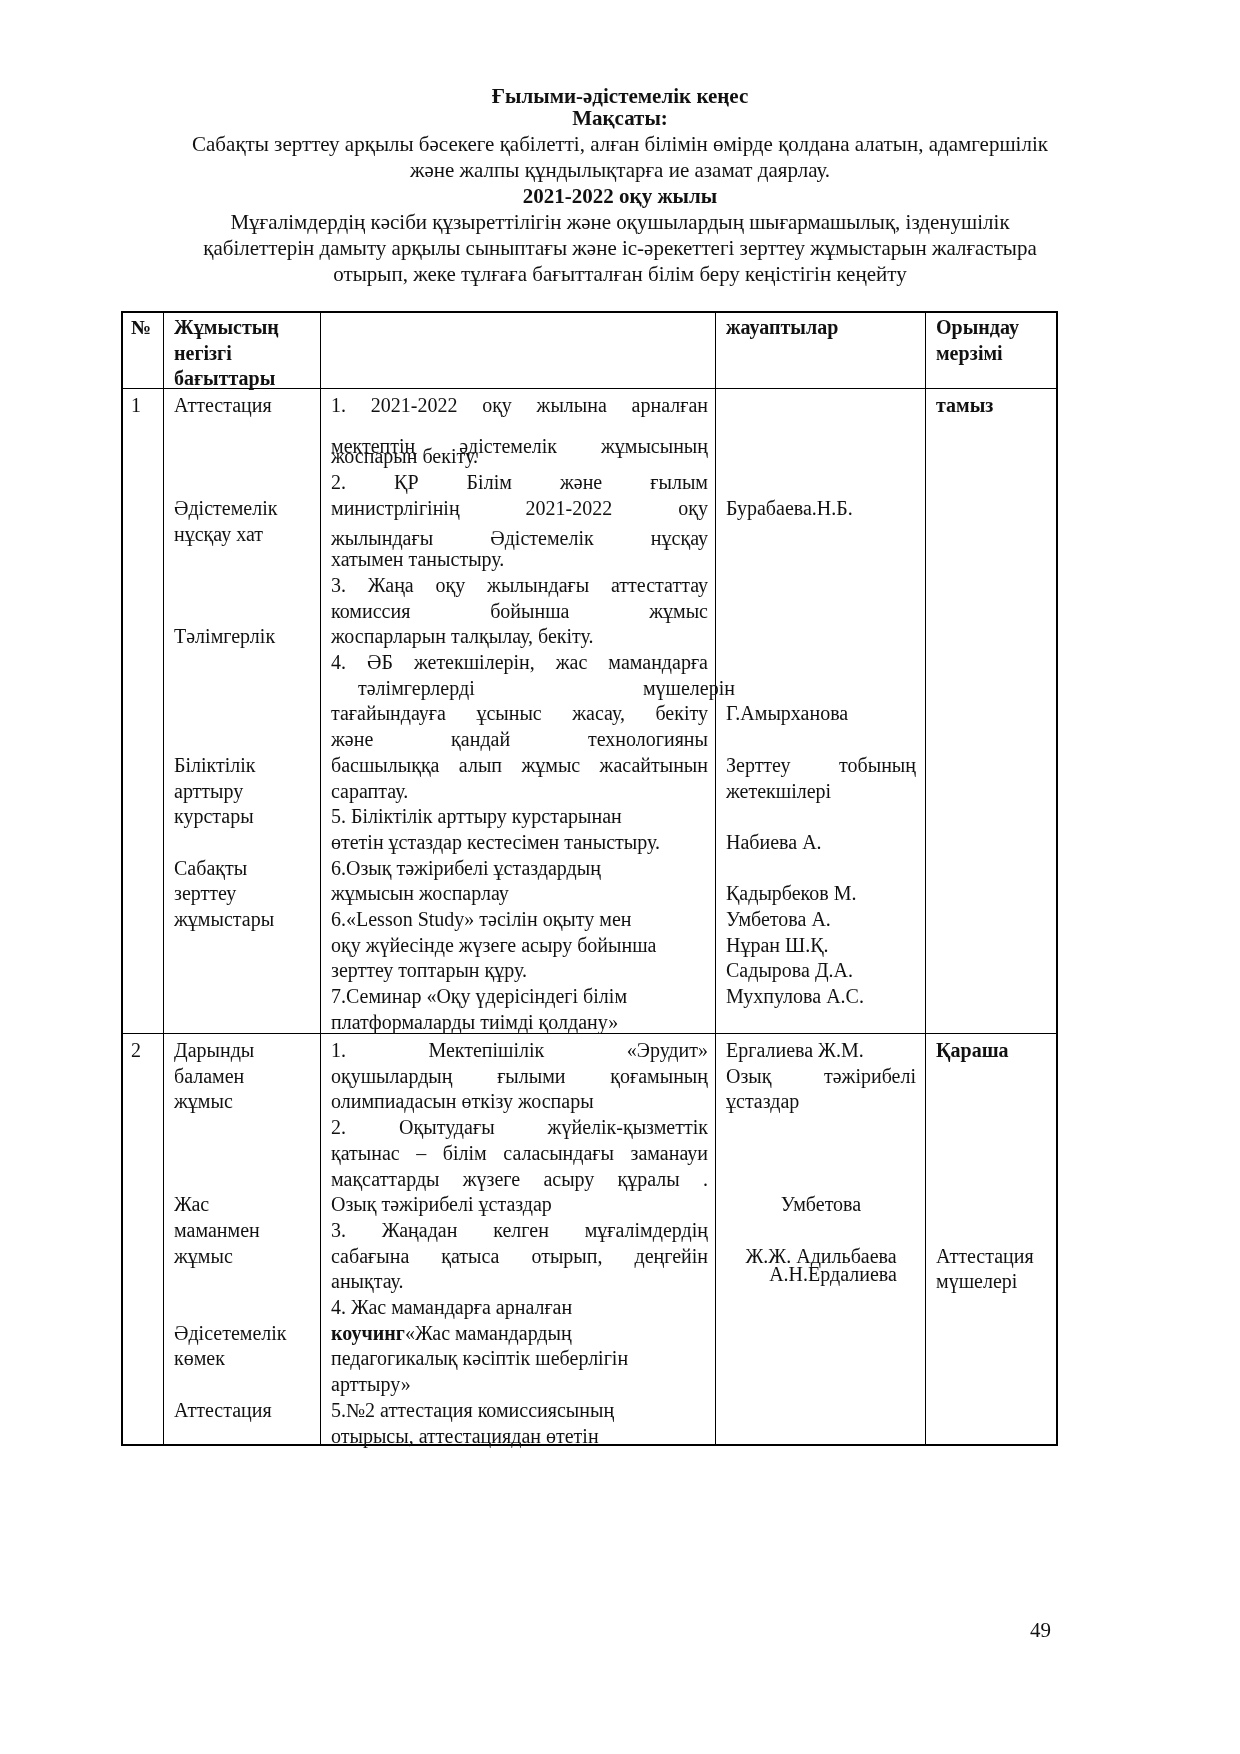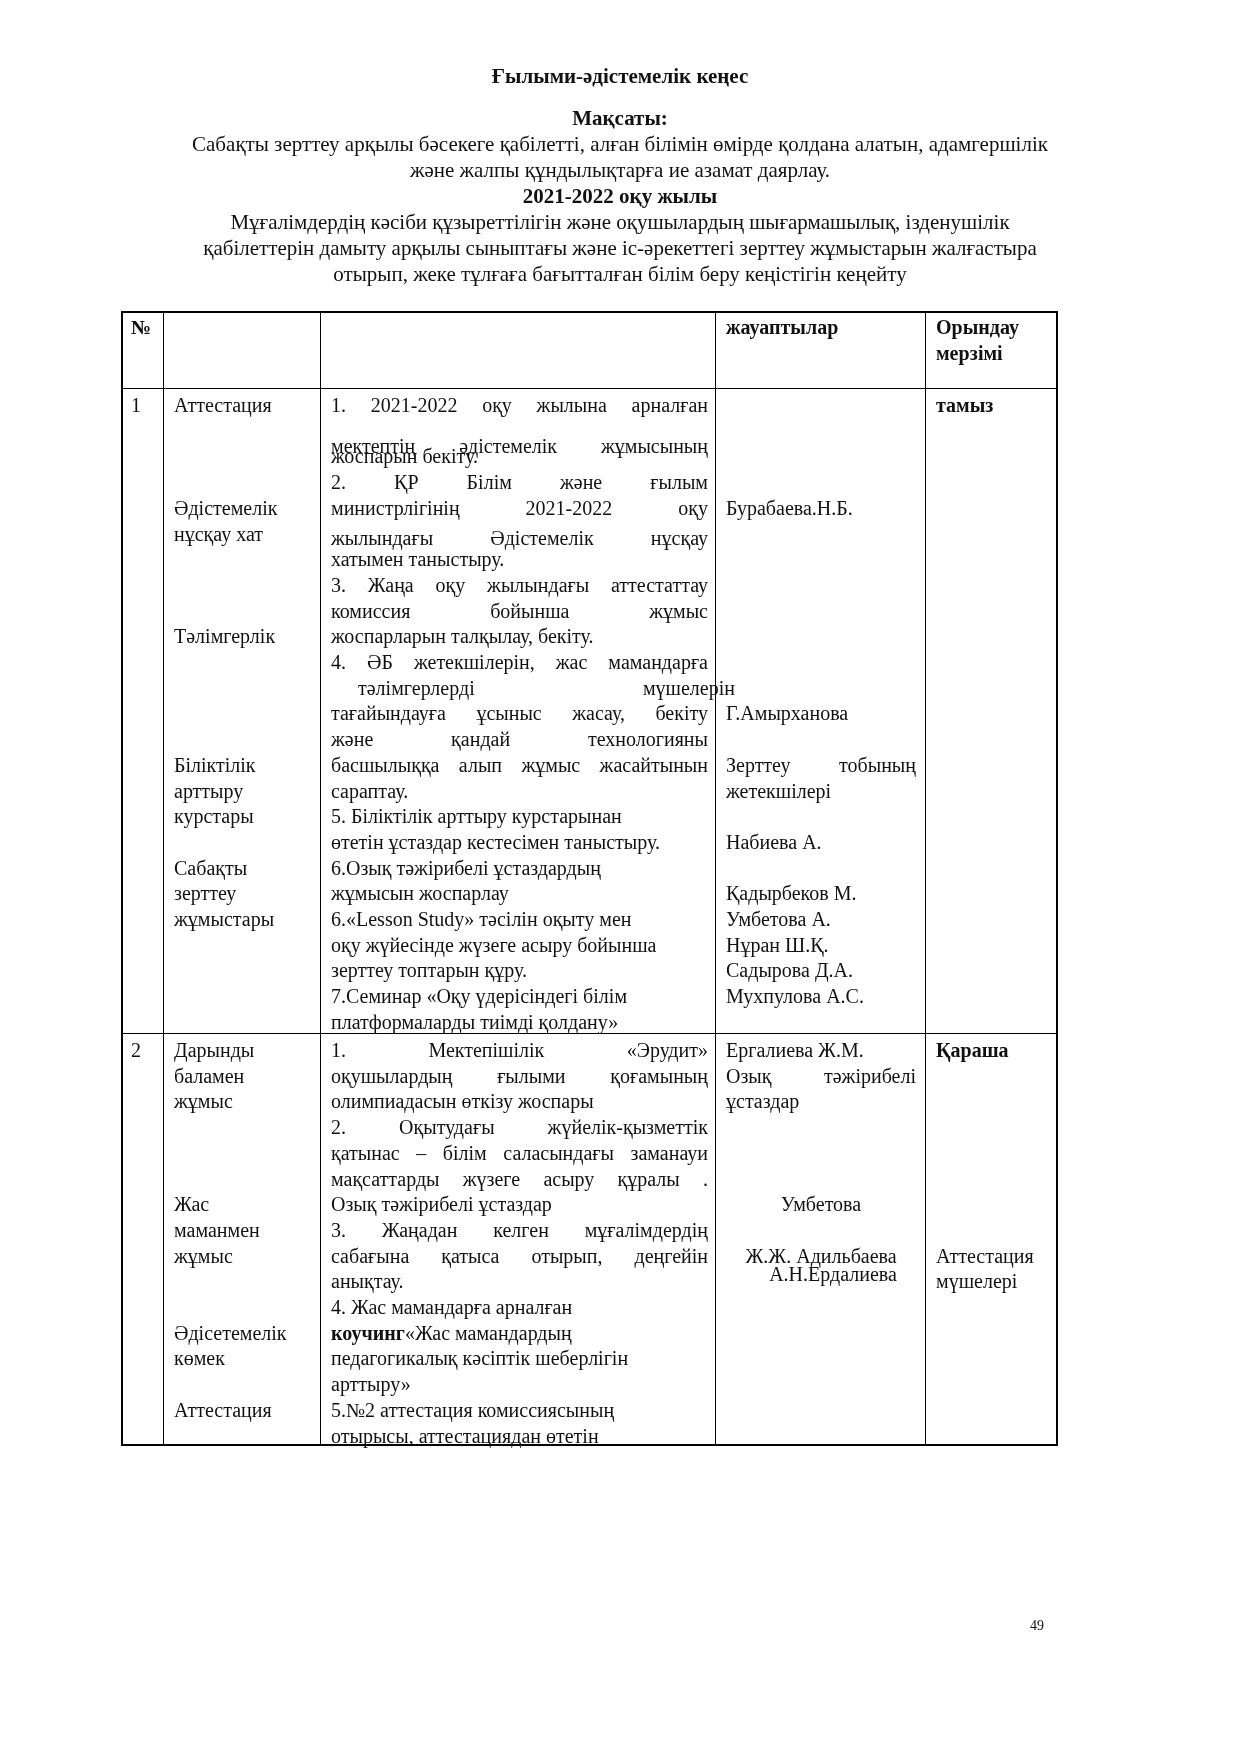--- a/index.html
+++ b/index.html
@@ -8,26 +8,26 @@
   .hdr { position: absolute; left: 120px; width: 1000px; text-align: center;
          font-size: 21px; line-height: 25.5px; }
   .hdr .b { font-weight: bold; }
   .tbl { position: absolute; left: 121px; top: 311px; width: 937px; height: 1135px;
          border: 2px solid #000; box-sizing: border-box; }
   .vl { position: absolute; top: 0; bottom: 0; width: 0; border-left: 1.5px solid #000; }
   .hl { position: absolute; left: 0; right: 0; height: 0; border-top: 1.5px solid #000; }
   .cell { position: absolute; font-size: 20px; line-height: 25.7px; }
   .cell .ln { display: block; height: 25.7px; white-space: nowrap; }
   .bold { font-weight: bold; }
-  .pn { position: absolute; left: 1030px; top: 1618px; font-size: 14px; }
+  .pn { position: absolute; left: 1030px; top: 1618px; font-size: 21px; }
 </style>
 </head>
 <body>
 
-<div class="hdr" style="top:64px;">
+<div class="hdr" style="top:84px;">
   <span class="b">Ғылыми-әдістемелік кеңес</span>
 </div>
 <div class="hdr" style="top:106px;">
   <span class="b">Мақсаты:</span>
 </div>
 <div class="hdr" style="top:132px;">Сабақты зерттеу арқылы  бәсекеге қабілетті, алған білімін өмірде қолдана алатын, адамгершілік</div>
 <div class="hdr" style="top:158px;">және жалпы құндылықтарға ие азамат даярлау.</div>
 <div class="hdr" style="top:184px;">
   <span class="b">2021-2022 оқу жылы</span>
 </div>
@@ -40,20 +40,25 @@
   <div class="vl" style="left:40px;"></div>
   <div class="vl" style="left:197px;"></div>
   <div class="vl" style="left:592px;"></div>
   <div class="vl" style="left:802px;"></div>
 
   <div class="hl" style="top:75px;"></div>
   <div class="hl" style="top:720px;"></div>
 
   <div class="cell bold" style="left:8px; top:2px; width:30px;">
     <span class="ln">№</span>
+  </div>
+  <div class="cell bold" style="left:51px; top:2px; width:140px;">
+    <span class="ln">Жұмыстың</span>
+    <span class="ln">негізгі</span>
+    <span class="ln">бағыттары</span>
   </div>
   <div class="cell bold" style="left:603px; top:2px; width:190px;">
     <span class="ln">жауаптылар</span>
   </div>
   <div class="cell bold" style="left:813px; top:2px; width:120px;">
     <span class="ln">Орындау</span>
     <span class="ln">мерзімі</span>
   </div>
 
   <div id="row-0" style="position:absolute; left:0; top:78px; width:100%; height:642px;">

